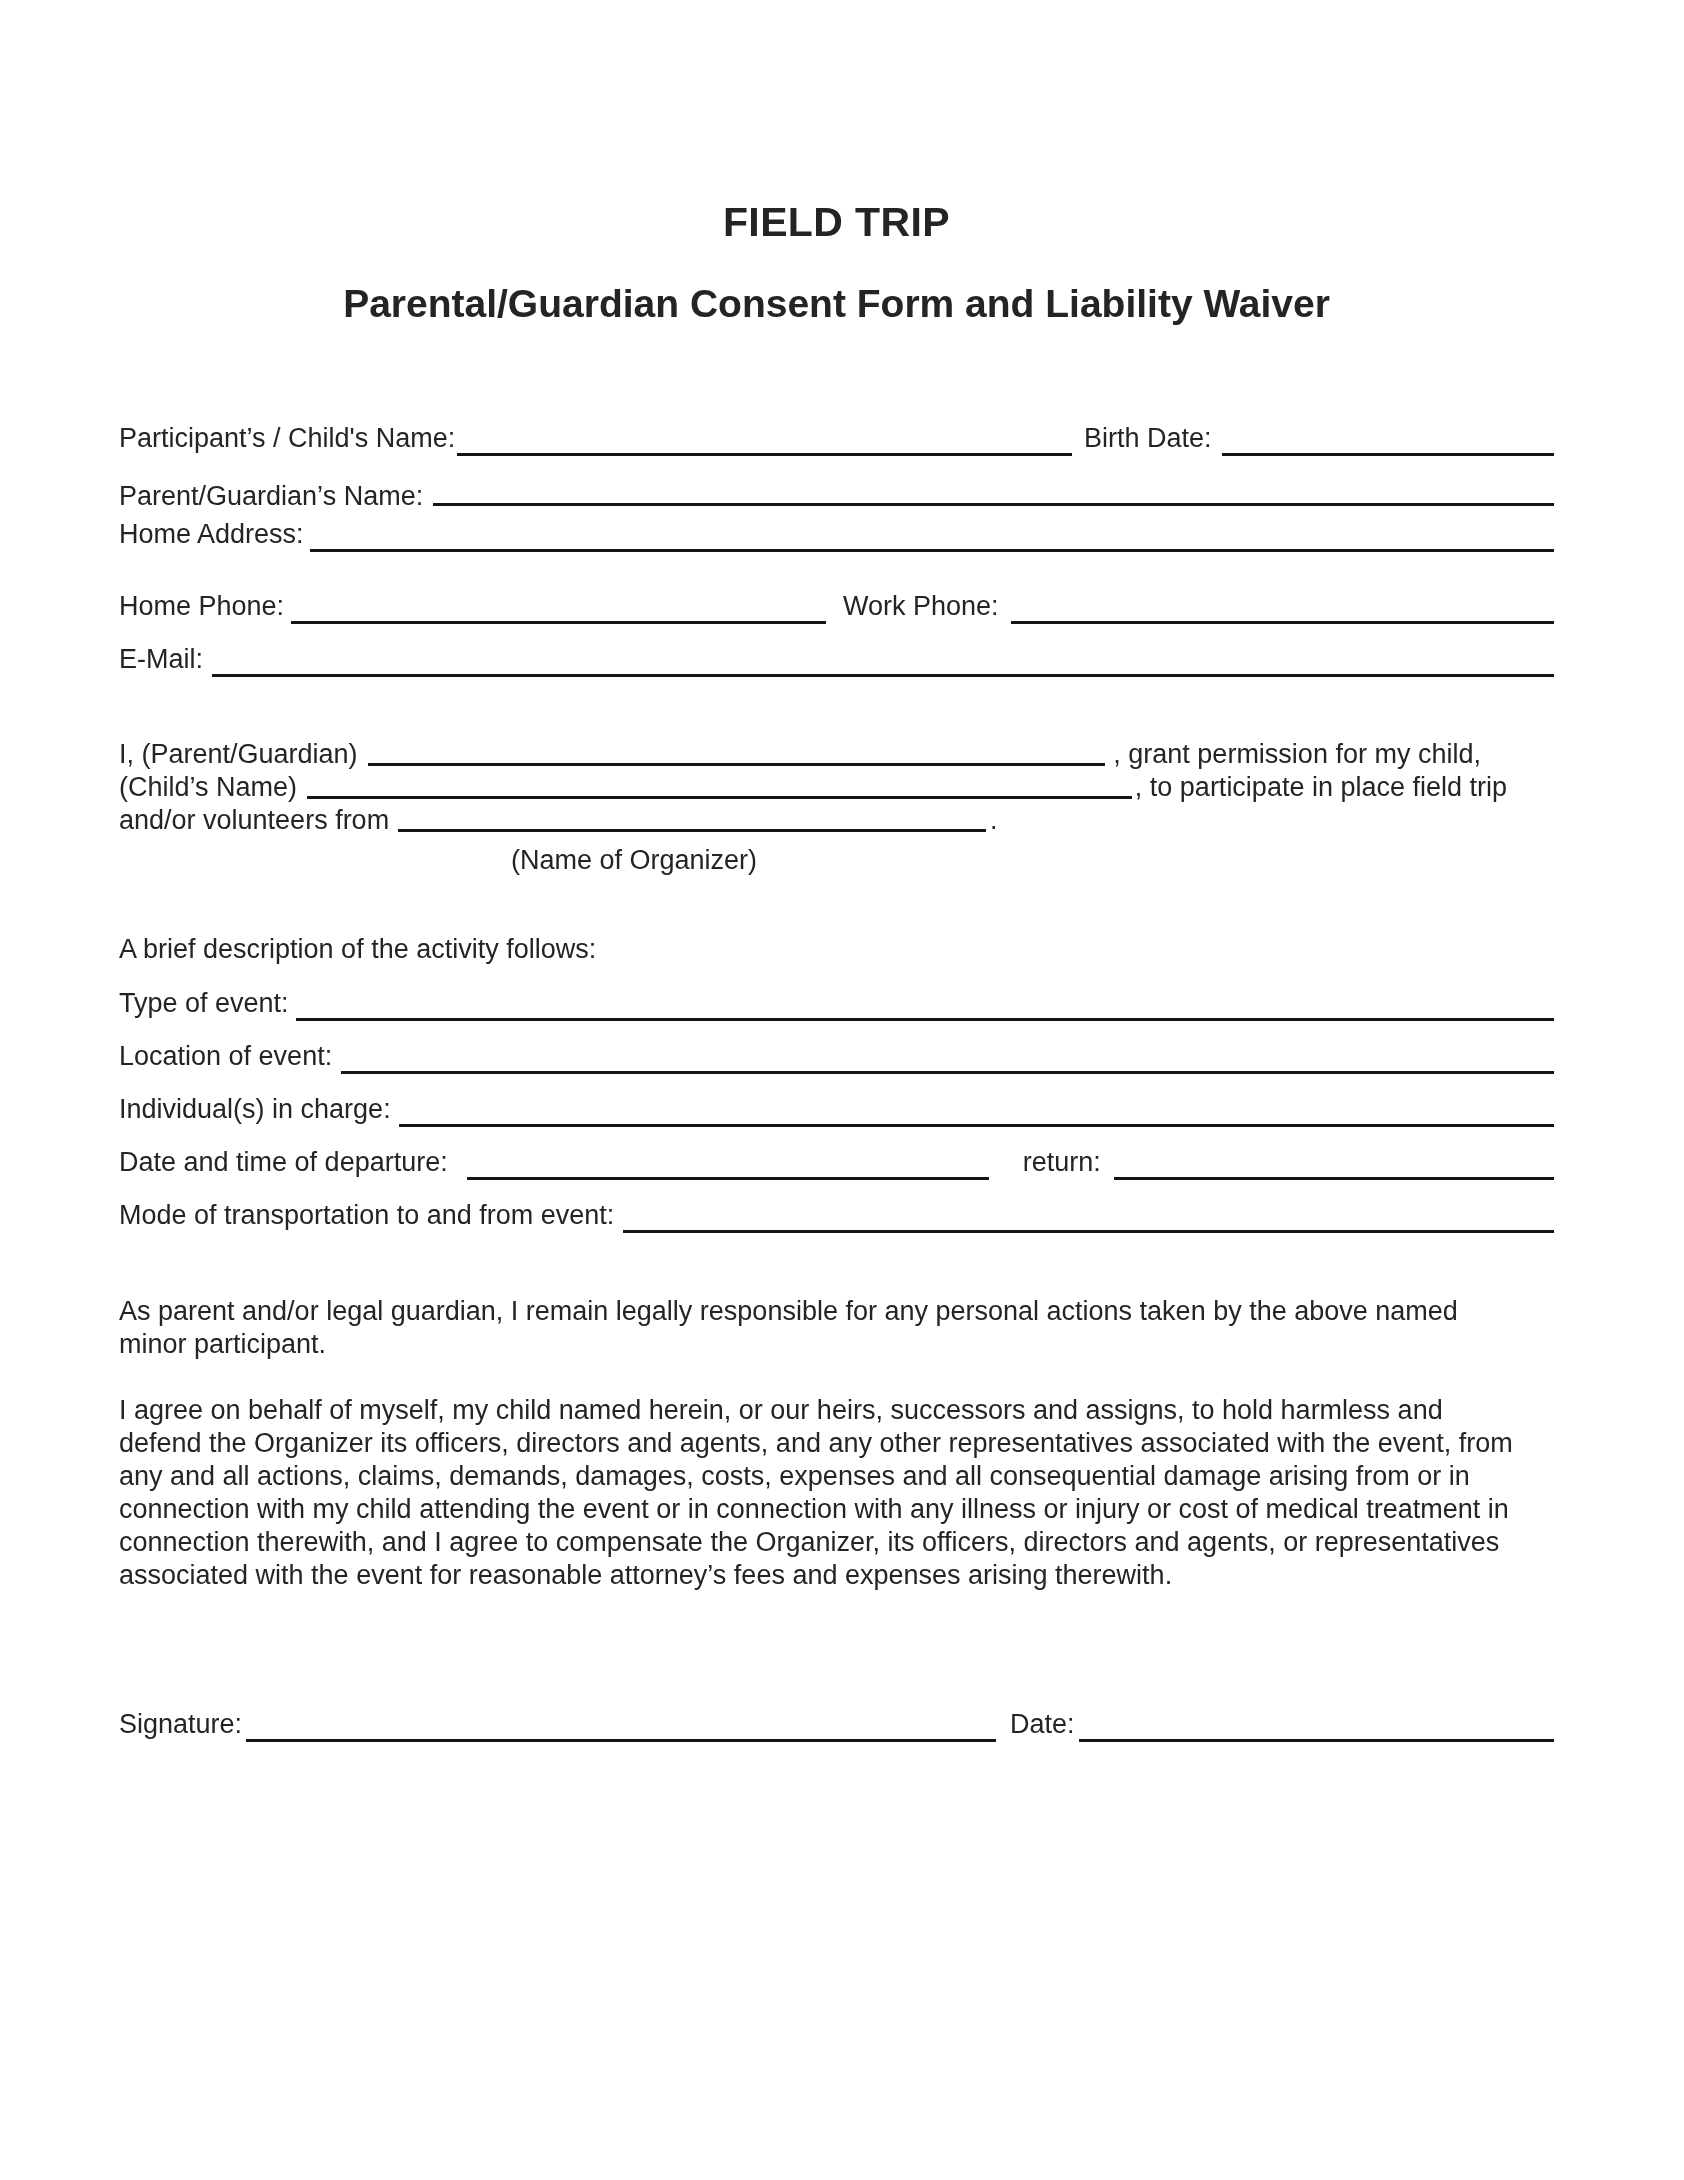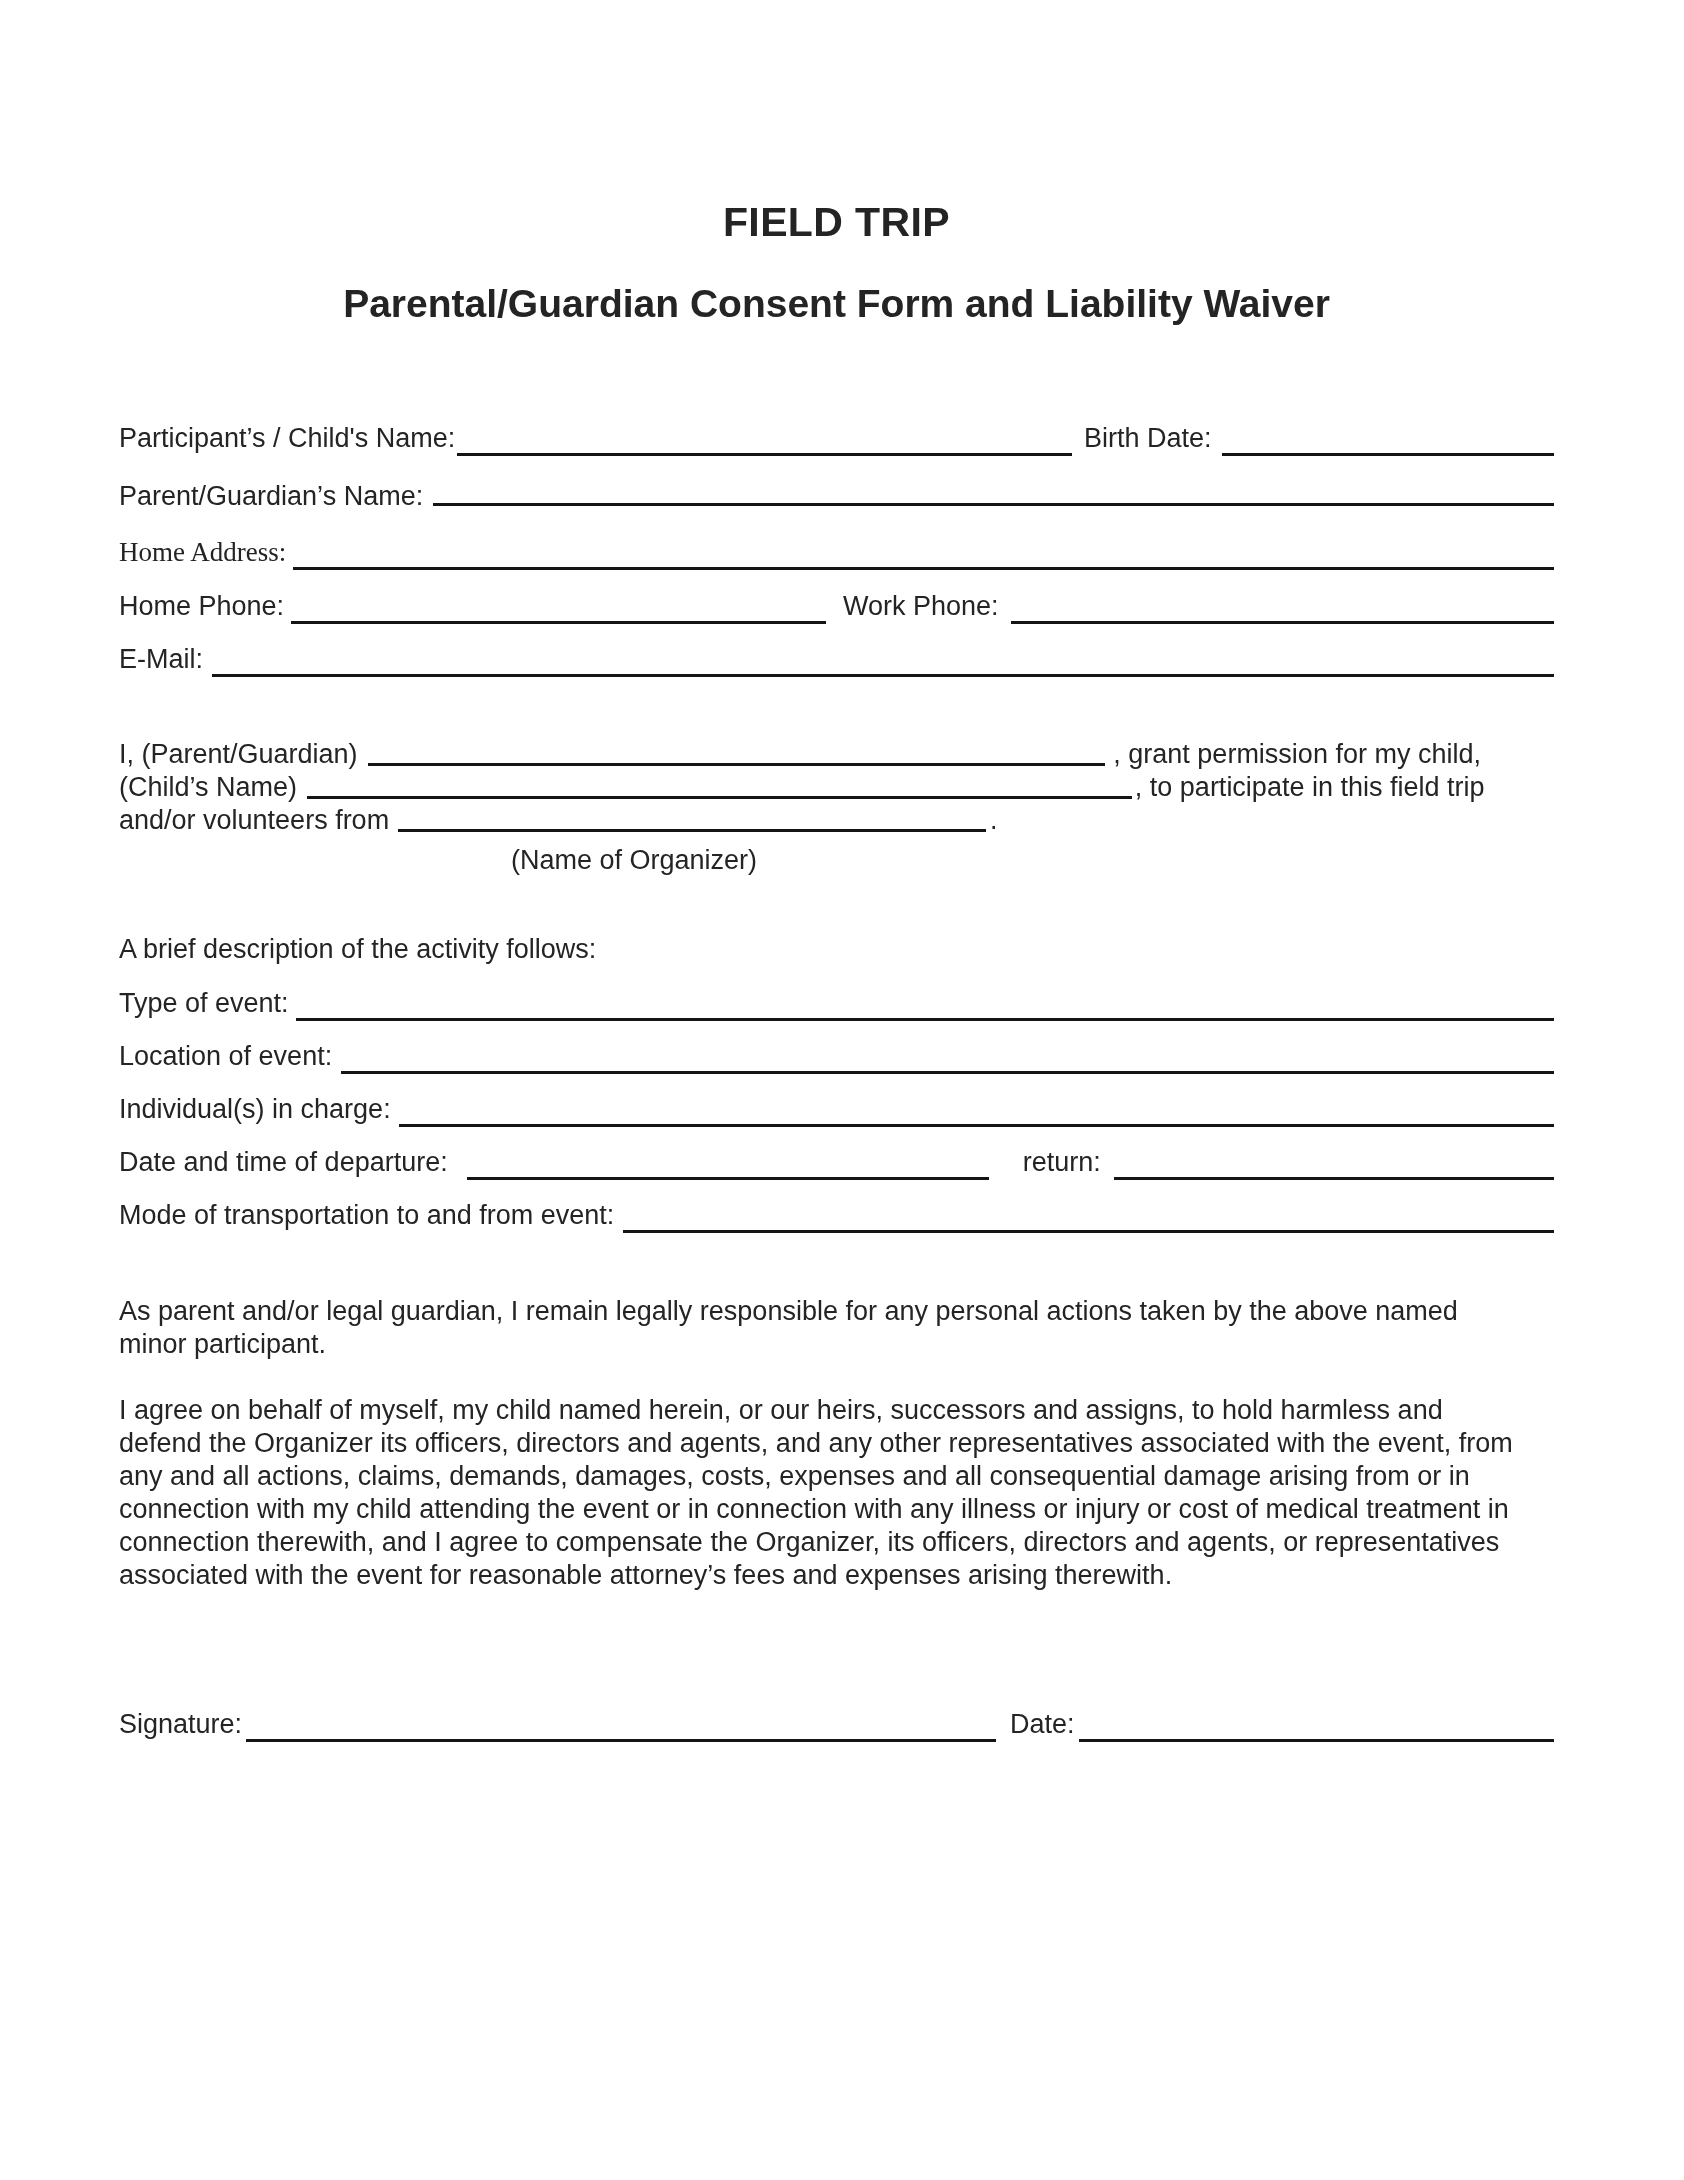--- a/index.html
+++ b/index.html
@@ -71,21 +71,21 @@
     <span class="bl" style="width:615px;margin-left:1.7px;"></span>
     <span style="margin-left:12px;">Birth Date:</span>
     <span class="bl grow" style="margin-left:10.2px;"></span>
   </div>
 
   <div class="row" style="top:479px;align-items:center;">
     <span>Parent/Guardian’s Name:</span>
     <span class="bl grow" style="margin-left:10.2px;"></span>
   </div>
 
-  <div class="row" style="top:535px;font-family:Liberation Serif, serif;">
+  <div class="row" style="top:517px;">
     <span>Home Address:</span>
     <span class="bl grow" style="margin-left:6.8px;"></span>
   </div>
 
   <div class="row" style="top:589px;">
     <span>Home Phone:</span>
     <span class="bl" style="width:535px;margin-left:6.8px;"></span>
     <span style="margin-left:17px;">Work Phone:</span>
     <span class="bl grow" style="margin-left:12px;"></span>
   </div>
@@ -97,21 +97,21 @@
 
   <div class="perm">
     <div class="perm-line">
       <span>I, (Parent/Guardian)</span>
       <span class="bl mid" style="width:737px;margin-left:10.2px;"></span>
       <span style="margin-left:8.5px;">, grant permission for my child,</span>
     </div>
     <div class="perm-line">
       <span>(Child’s Name)</span>
       <span class="bl mid" style="width:825px;margin-left:10.2px;"></span>
-      <span style="margin-left:2.6px;">, to participate in this field trip</span>
+      <span style="margin-left:2.6px;">, to participate in place field trip</span>
     </div>
     <div class="perm-line">
       <span>and/or volunteers from</span>
       <span class="bl mid" style="width:588px;margin-left:8.5px;"></span>
       <span style="margin-left:4.3px;">.</span>
     </div>
     <div class="organizer-line">(Name of Organizer)</div>
   </div>
 
   <div class="heading" style="top:932px;">A brief description of the activity follows:</div>

